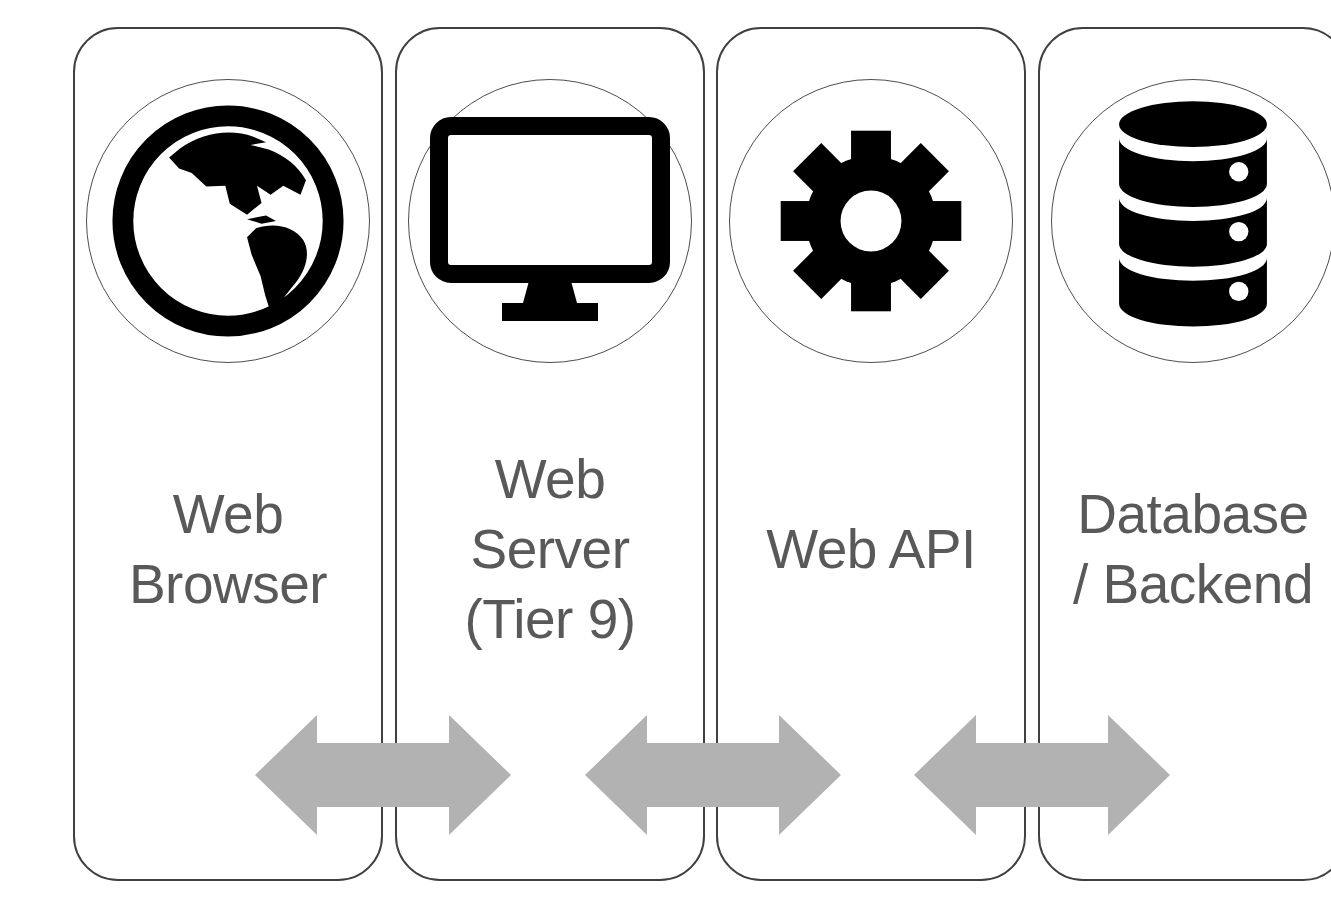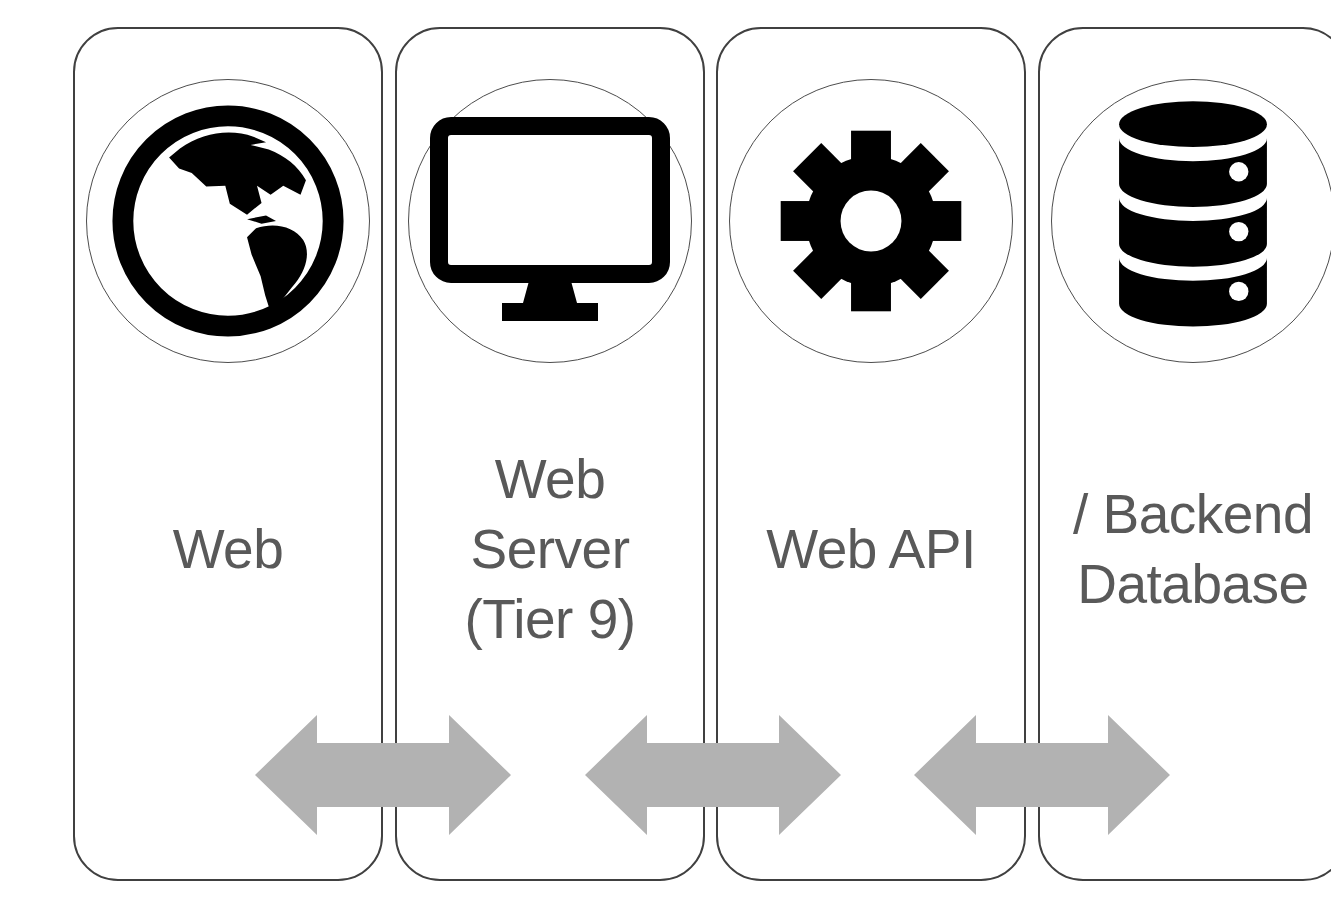--- a/index.html
+++ b/index.html
@@ -87,20 +87,21 @@
     <div class="icon-circle">
       <svg width="232" height="232" viewBox="0 0 512 512">
         <circle cx="256" cy="256" r="232" fill="none" stroke="#000000" stroke-width="46"></circle>
         <path fill="#000000" d="M150,96 C200,60 262,52 312,70 L340,82 L306,88 L346,98 C382,112 410,134 428,166 L416,198 L378,178 L350,198 L320,178 L330,216 L298,242 L260,218 L250,178 L208,180 L176,150 L148,140 L126,116 Z"></path>
         <path fill="#000000" d="M298,252 L340,244 L362,256 L330,262 Z"></path>
         <path fill="#000000" d="M318,272 C358,258 402,268 422,298 C438,324 430,362 404,394 C386,416 366,442 352,464 L338,420 L328,378 L308,330 L298,292 Z"></path>
       </svg>
     </div>
     <div class="label">
       <span>Web</span>
+      <span>Browser</span>
     </div>
   </section>
 
   <section class="panel p2">
     <div class="icon-circle">
       <svg width="240" height="208" viewBox="0 0 240 208">
         <rect x="9" y="9" width="222" height="148" rx="12" fill="#ffffff" stroke="#000000" stroke-width="18"></rect>
         <polygon fill="#000000" points="99,164 141,164 147,186 93,186"></polygon>
         <rect x="72" y="186" width="96" height="18" fill="#000000"></rect>
       </svg>
@@ -144,22 +145,22 @@
           <path d="M8,24 a42,13 0 0 0 84,0 v26 a42,13 0 0 1 -84,0 z"></path>
           <path d="M8,58 a42,13 0 0 0 84,0 v26 a42,13 0 0 1 -84,0 z"></path>
           <path d="M8,92 a42,13 0 0 0 84,0 v26 a42,13 0 0 1 -84,0 z"></path>
         </g>
         <circle cx="76" cy="43" r="5.5" fill="#ffffff"></circle>
         <circle cx="76" cy="77" r="5.5" fill="#ffffff"></circle>
         <circle cx="76" cy="111" r="5.5" fill="#ffffff"></circle>
       </svg>
     </div>
     <div class="label">
+      <span>Database</span>
       <span>/ Backend</span>
-      <span>Database</span>
     </div>
   </section>
 
   <svg class="arrow a1" viewBox="0 0 256 120">
     <polygon fill="#b2b2b2" points="0,60 62,0 62,28 194,28 194,0 256,60 194,120 194,92 62,92 62,120"></polygon>
   </svg>
   <svg class="arrow a2" viewBox="0 0 256 120">
     <polygon fill="#b2b2b2" points="0,60 62,0 62,28 194,28 194,0 256,60 194,120 194,92 62,92 62,120"></polygon>
   </svg>
   <svg class="arrow a3" viewBox="0 0 256 120">

